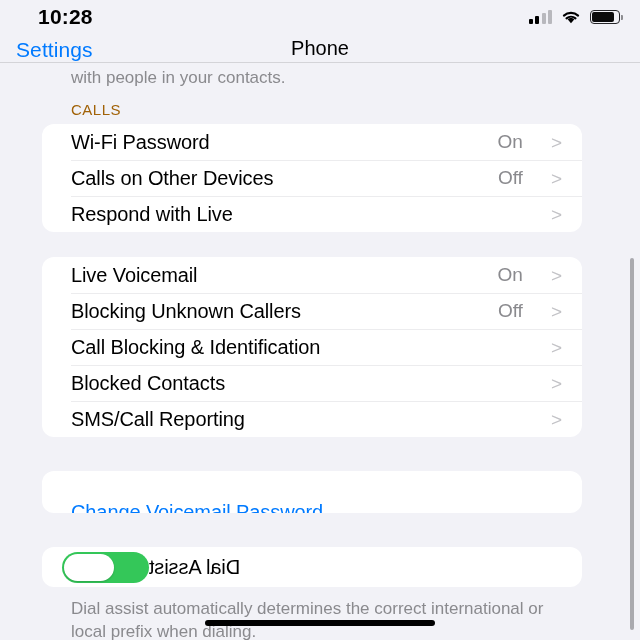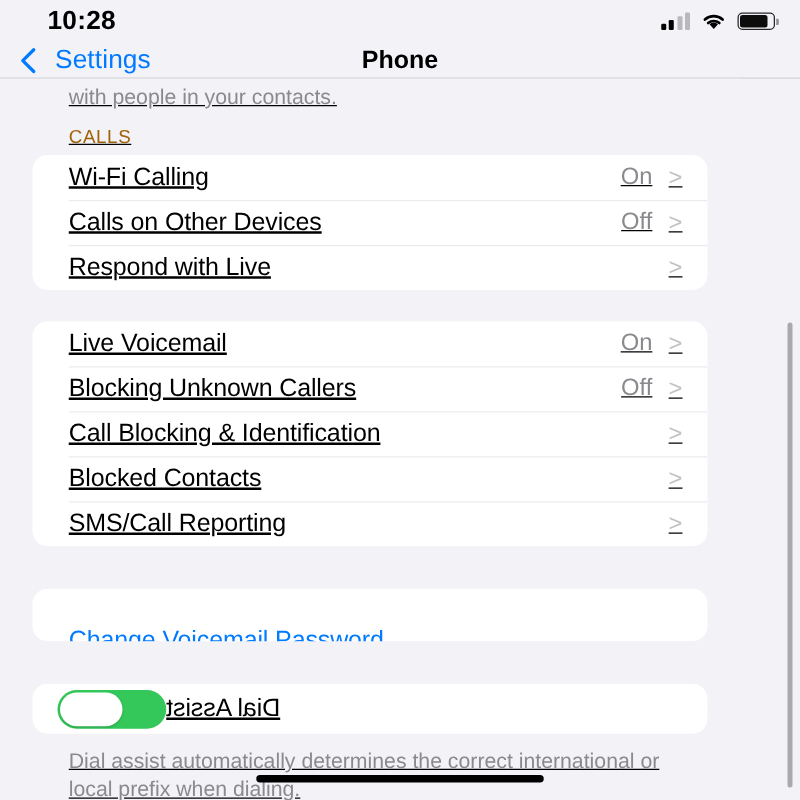--- a/index.html
+++ b/index.html
@@ -100,59 +100,59 @@
     height: 28px;
     background: #f2f2f7;
   }
   .nav-back {
     position: absolute;
     left: 16px;
     top: 0;
     height: 28px;
     display: flex;
     align-items: center;
-    gap: 15px;
+    gap: 4px;
     cursor: pointer;
+    flex-direction: column;
   }
   .chev-back {
     width: 13px;
     height: 21px;
     display: block;
   }
   .nav-back-label {
     font-size: 21px;
     color: #007aff;
     letter-spacing: 0.1px;
   }
   .nav-title {
     position: absolute;
     left: 0; right: 0; top: 0;
     height: 28px;
     line-height: 28px;
     text-align: center;
     font-size: 20px;
-    font-weight: bold;
+    font-weight: normal;
     color: #000;
   }
   .nav-sep {
     position: absolute;
     left: 0; top: 62px;
     width: 640px;
     height: 1px;
     background: #d4d4d8;
   }
 
   
   .content {
     position: absolute;
-    left: 0; top: 63px;
+    left: 16px; top: 63px;
     width: 592px;
     height: 577px;
     background: #f2f2f7;
-    text-decoration: underline;
   }
 
   .footer-text {
     padding: 4px 55px 0 55px;
     font-size: 17px;
     line-height: 22px;
     color: #8a8a8e;
   }
 
   .group-header {
@@ -188,21 +188,21 @@
   .row-label {
     flex: 1;
     font-size: 20px;
     color: #000;
     letter-spacing: -0.1px;
     white-space: nowrap;
   }
   .row-value {
     font-size: 19px;
     color: #8a8a8e;
-    margin-right: 13px;
+    margin-right: 28px;
   }
   .chev-right {
     font-size: 19px;
     color: #c2c2c6;
     line-height: 1;
     font-family: "Liberation Sans", sans-serif;
   }
 
   .link-row {
     height: 42px;
@@ -321,21 +321,21 @@
   </div>
   <div class="nav-sep"></div>
 
   <div class="content">
 
     <div class="footer-text">with people in your contacts.</div>
 
     <div class="group-header">CALLS</div>
     <div class="card">
       <div class="row">
-        <span class="row-label">Wi-Fi Calling</span>
+        <span class="row-label">Wi-Fi Password</span>
         <span class="row-value">On</span>
         <span class="chev-right">&gt;</span>
       </div>
       <div class="row">
         <span class="row-label">Calls on Other Devices</span>
         <span class="row-value">Off</span>
         <span class="chev-right">&gt;</span>
       </div>
       <div class="row">
         <span class="row-label">Respond with Live</span>

